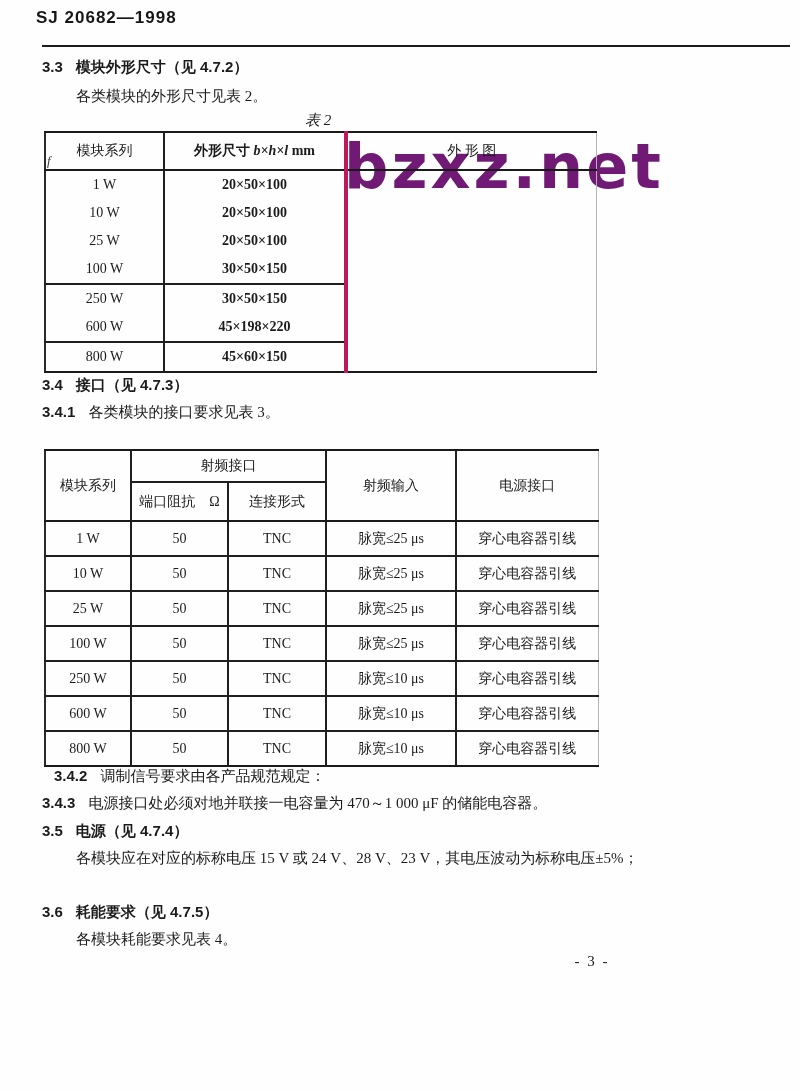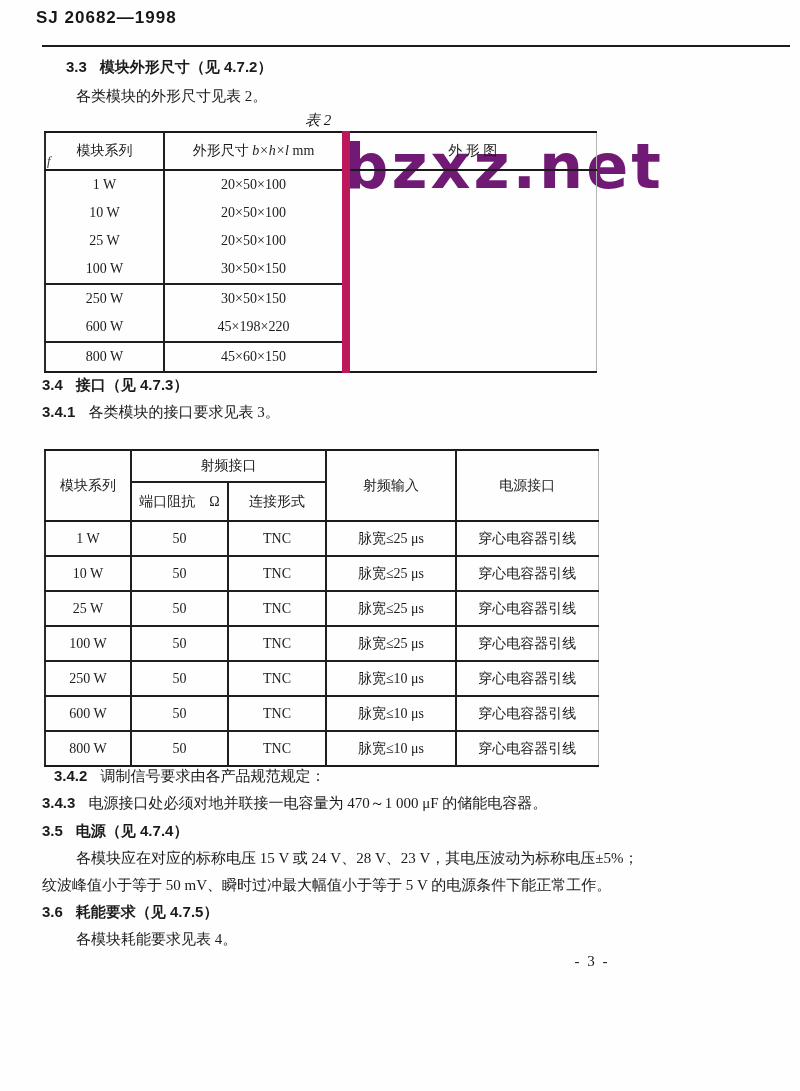--- a/index.html
+++ b/index.html
@@ -43,21 +43,21 @@
     background:transparent;color:#1b1b1b;
   }
 
   
   .t2{position:absolute;left:44px;top:131px;width:551px;
       border-top:2px solid #1a1a1a;border-bottom:2px solid #1a1a1a;
       border-left:2px solid #2a2a2a;border-right:1px solid #b5b5b5;}
   .t2 th{height:36px;border-bottom:2px solid #1a1a1a;font-size:14px;}
   .t2 td{height:28px;}
   .t2 .c1{border-right:2px solid #1f1f1f;}
-  .t2 .c2{border-right:8px solid #be185d;}
+  .t2 .c2{border-right:4px solid #be185d;font-weight:bold;}
   .t2 tr.group-end td{border-bottom:2px solid #1f1f1f;}
   .t2 .dim-var{font-style:italic;}
 
   
   .t3{position:absolute;left:44px;top:449px;width:553px;
       border-top:2px solid #1a1a1a;border-bottom:2px solid #1a1a1a;
       border-left:2px solid #2a2a2a;border-right:1px solid #b5b5b5;}
   .t3 th{font-size:14px;font-family:Liberation Serif, serif;}
   .t3 .v{border-right:2px solid #1f1f1f;}
   .t3 .tier1{height:30px;border-bottom:2px solid #1f1f1f;}
@@ -75,21 +75,21 @@
 
 <div class="page">
 
   <div class="watermark">bzxz.net</div>
 
   <div class="layer">
 
     <div class="header-code">SJ 20682—1998</div>
     <div class="head-rule"></div>
 
-    <div class="line" style="left:42px;top:58px;margin-left:24px;">
+    <div class="line" style="left:42px;top:58px;">
       <span class="clause-num">3.3</span><span class="clause-title">模块外形尺寸（见 4.7.2）</span>
     </div>
     <div class="line body-text" style="left:76px;top:87px;">各类模块的外形尺寸见表 2。</div>
 
     <div class="caption" style="top:111px;font-style:italic;">表 2</div>
 
     <div class="speck">f</div>
 
     <table class="t2">
       <colgroup>
@@ -218,21 +218,20 @@
       <span class="clause-num">3.4.2</span><span class="body-text">调制信号要求由各产品规范规定：</span>
     </div>
     <div class="line" style="left:42px;top:794px;">
       <span class="clause-num">3.4.3</span><span class="body-text">电源接口处必须对地并联接一电容量为 470～1 000 μF 的储能电容器。</span>
     </div>
 
     <div class="line" style="left:42px;top:822px;">
       <span class="clause-num">3.5</span><span class="clause-title">电源（见 4.7.4）</span>
     </div>
     <div class="line body-text" style="left:76px;top:849px;">各模块应在对应的标称电压 15 V 或 24 V、28 V、23 V，其电压波动为标称电压±5%；</div>
-    <div class="line body-text" style="left:42px;top:876px;">纹波峰值小于等于 50 mV、瞬时过冲最大幅值小于等于 5 V 的电源条件下能正常工作。</div>
 
     <div class="line" style="left:42px;top:903px;">
       <span class="clause-num">3.6</span><span class="clause-title">耗能要求（见 4.7.5）</span>
     </div>
     <div class="line body-text" style="left:76px;top:930px;">各模块耗能要求见表 4。</div>
 
     <div class="page-number">- 3 -</div>
 
   </div>
 </div>

